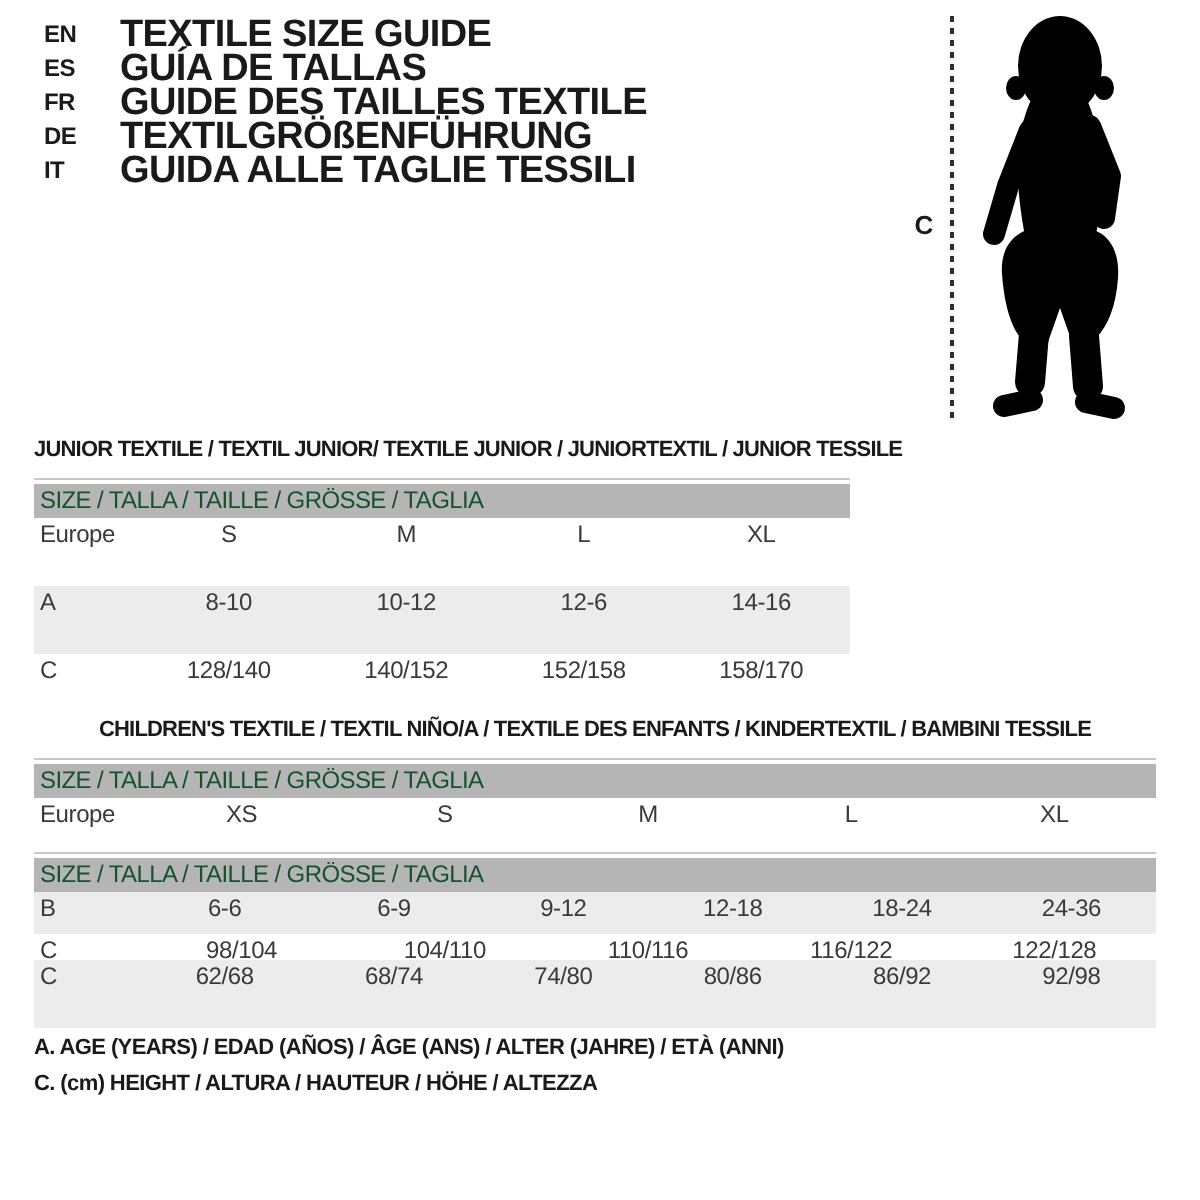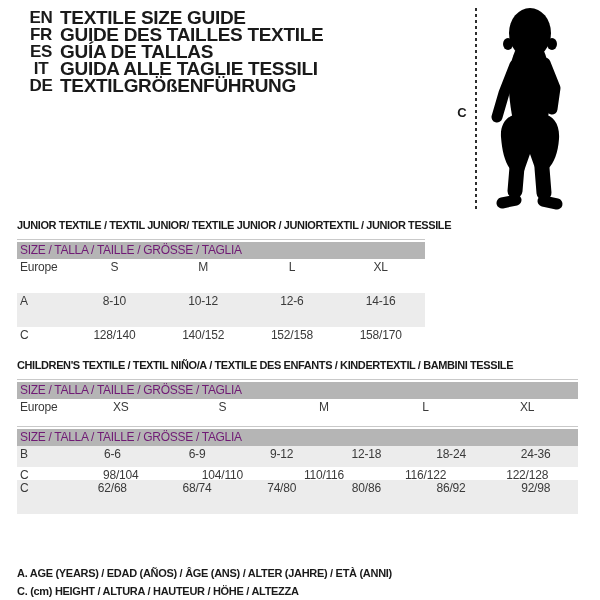--- a/index.html
+++ b/index.html
@@ -17,21 +17,21 @@
     background:#ffffff;
     position:relative;
     overflow:hidden;
     color:var(--text);
   }
   .page{position:absolute;inset:0;background:#fff;}
 
   
   .lang-block{position:absolute;left:22px;top:9px;}
   .lang-row{display:flex;height:17px;line-height:17px;}
-  .lang-code{width:38px;font-size:17px;font-weight:bold;letter-spacing:-0.3px;color:var(--title-text);text-align:center;}
+  .lang-code{width:38px;font-size:12px;font-weight:bold;letter-spacing:-0.3px;color:var(--title-text);}
   .lang-label{font-size:19px;font-weight:bold;letter-spacing:-0.3px;color:var(--title-text);white-space:nowrap;}
 
   
   .dash-line{
     position:absolute;left:475px;top:8px;width:2px;height:203px;
     background:repeating-linear-gradient(to bottom,#2e2e2e 0 3px,transparent 3px 6px);
   }
   .c-label{
     position:absolute;left:455px;top:105px;width:14px;
     font-size:13px;font-weight:bold;color:var(--title-text);text-align:center;
@@ -39,65 +39,65 @@
   .baby-svg{position:absolute;left:484px;top:5px;width:92px;height:206px;}
 
   
   .table-block{position:absolute;}
   .tbl-1{left:17px;top:217px;width:408px;}
   .tbl-2{left:17px;top:325px;width:561px;margin-top:32px;}
   .tbl-3{left:17px;top:426px;width:561px;}
   .tbl-title{margin-bottom:6px;}
   .tbl-title-line{
     font-size:11px;line-height:16px;font-weight:bold;letter-spacing:-0.4px;
-    color:var(--title-text);white-space:nowrap;
+    color:var(--title-text);white-space:nowrap;text-align:center;
   }
   .tbl-rule{height:1px;background:var(--rule);margin-bottom:2px;}
   .tbl-band{
     height:17px;line-height:17px;background:var(--band-bg);
-    font-size:12px;letter-spacing:-0.3px;color:#701a75;padding-left:3px;
+    font-size:12px;letter-spacing:-0.3px;color:#14532d;padding-left:3px;
     white-space:nowrap;
   }
   .tbl-row{display:flex;height:34px;line-height:17px;font-size:12px;letter-spacing:-0.2px;}
   .tbl-row.striped{background:var(--stripe-bg);}
   .tbl-label{width:53px;padding-left:3px;white-space:nowrap;}
   .tbl-cell{flex:1;text-align:center;white-space:nowrap;}
 
   
-  .footnotes{position:absolute;left:17px;top:565px;}
+  .footnotes{position:absolute;left:17px;top:516px;}
   .footnote-line{
     font-size:11px;line-height:17.5px;font-weight:bold;letter-spacing:-0.3px;
     color:var(--title-text);white-space:nowrap;
   }
 </style>
 </head>
 <body>
 
 <div class="page">
 
   <div class="lang-block">
       <div class="lang-row">
         <span class="lang-code">EN</span>
         <span class="lang-label">TEXTILE SIZE GUIDE</span>
       </div>
       <div class="lang-row">
+        <span class="lang-code">ES</span>
+        <span class="lang-label">GUÍA DE TALLAS</span>
+      </div>
+      <div class="lang-row">
         <span class="lang-code">FR</span>
         <span class="lang-label">GUIDE DES TAILLES TEXTILE</span>
       </div>
       <div class="lang-row">
-        <span class="lang-code">ES</span>
-        <span class="lang-label">GUÍA DE TALLAS</span>
+        <span class="lang-code">DE</span>
+        <span class="lang-label">TEXTILGRÖßENFÜHRUNG</span>
       </div>
       <div class="lang-row">
         <span class="lang-code">IT</span>
         <span class="lang-label">GUIDA ALLE TAGLIE TESSILI</span>
-      </div>
-      <div class="lang-row">
-        <span class="lang-code">DE</span>
-        <span class="lang-label">TEXTILGRÖßENFÜHRUNG</span>
       </div>
     </div>
 
   <div class="dash-line"></div>
   <div class="c-label">C</div>
   <svg class="baby-svg" viewBox="0 0 92 206" aria-hidden="true">
     <g fill="#000000" stroke="#000000">
 
       <ellipse cx="46" cy="28" rx="21" ry="25" stroke="none"></ellipse>
 

